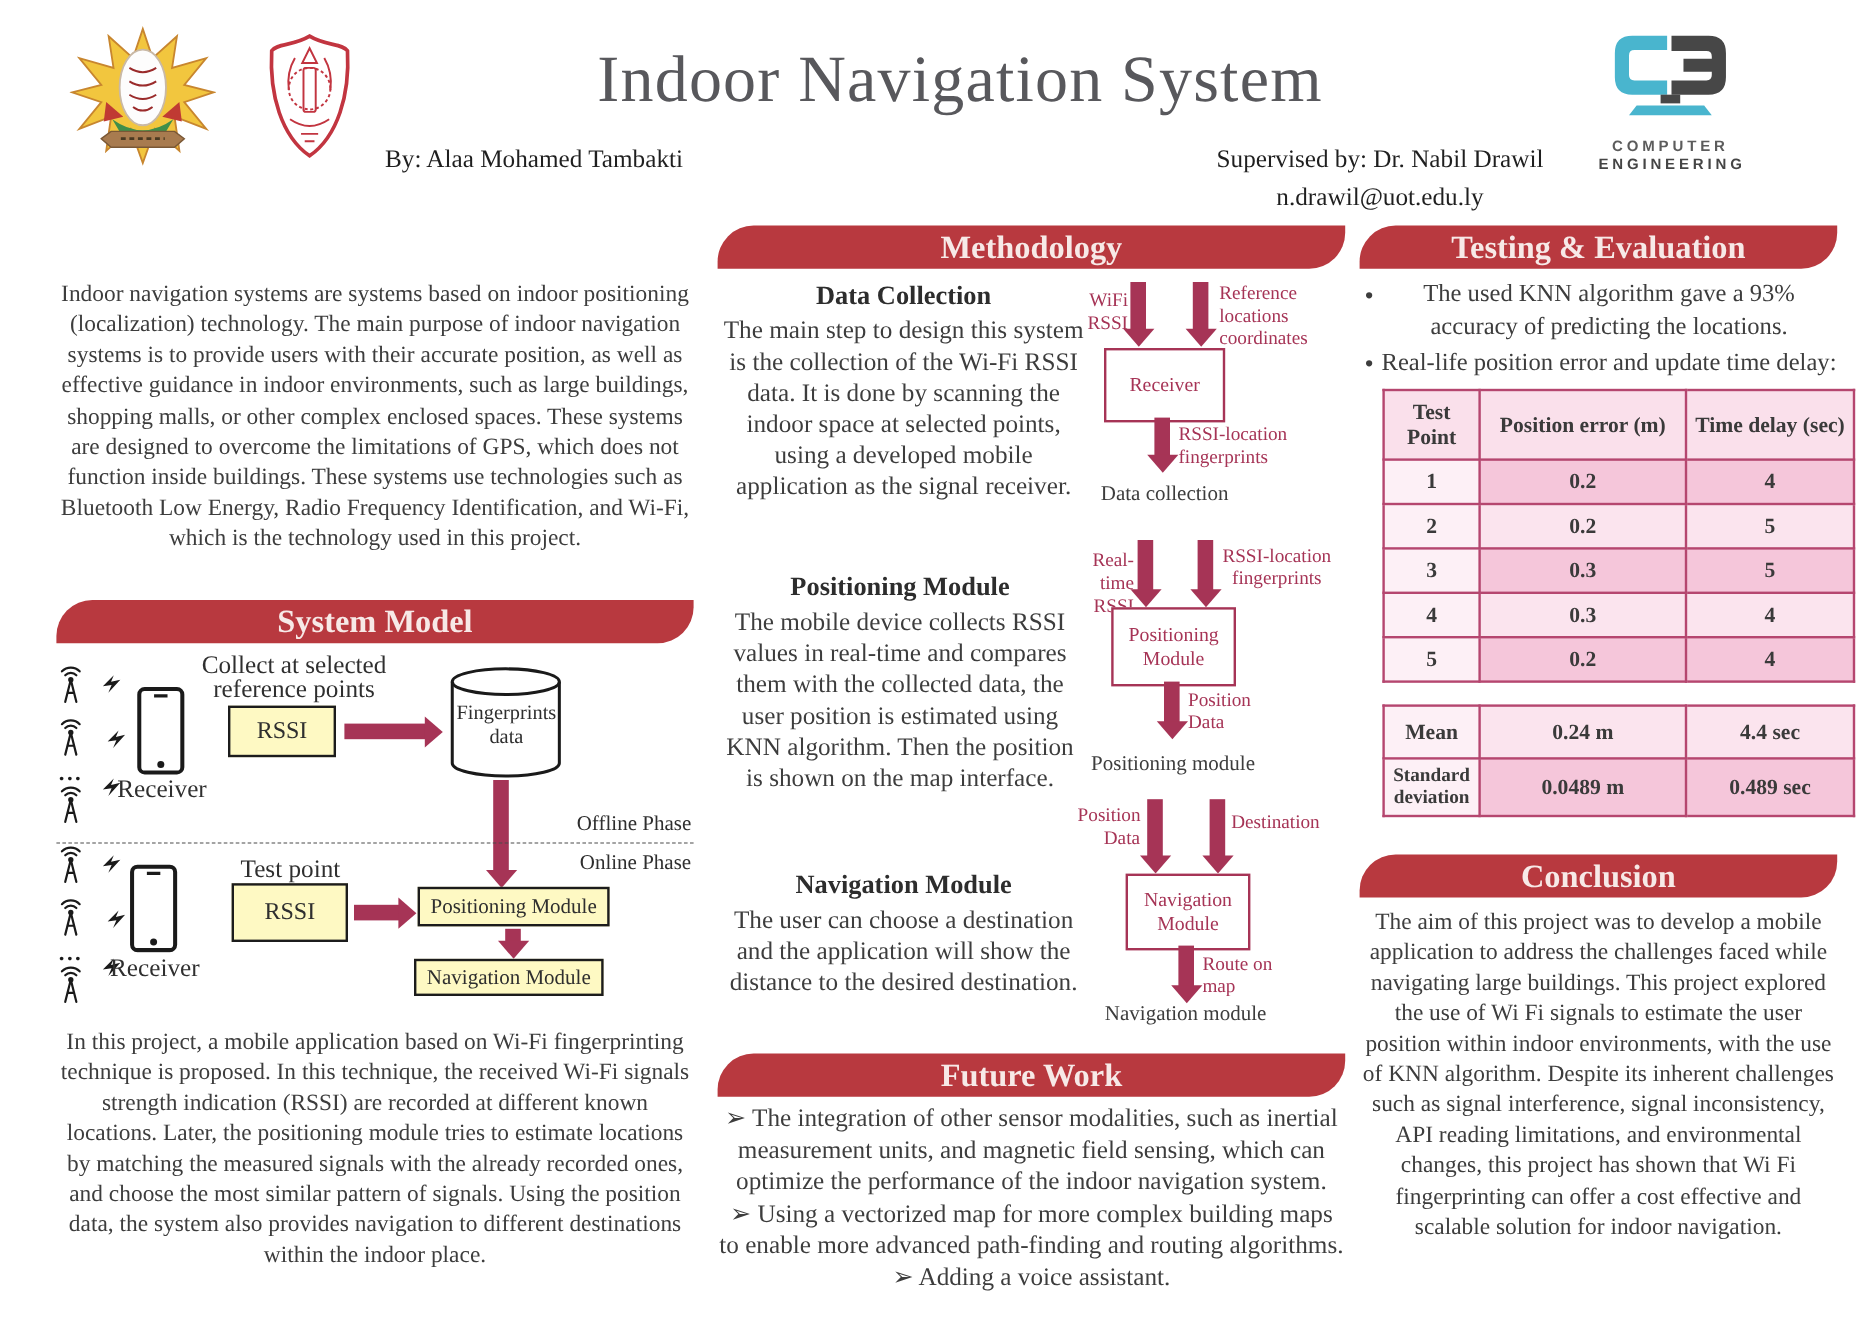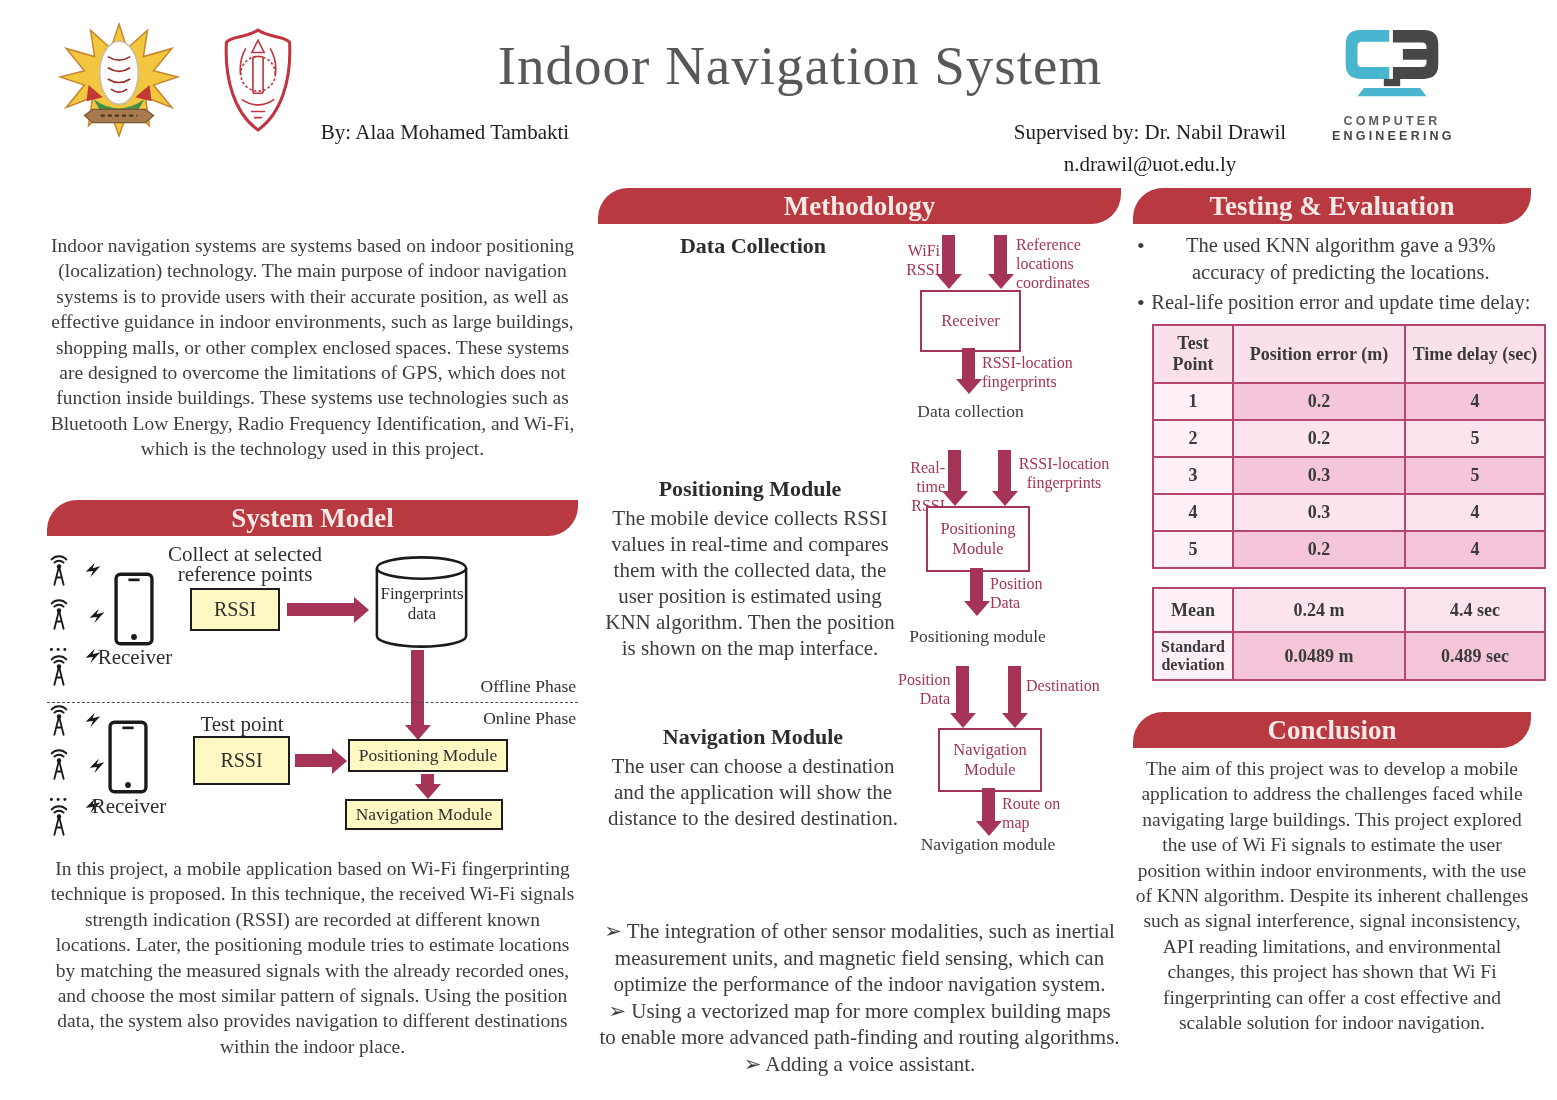--- a/index.html
+++ b/index.html
@@ -239,20 +239,21 @@
     <p class="body-text" style="top:668px">In this project, a mobile application based on Wi-Fi fingerprinting technique is proposed. In this technique, the received Wi-Fi signals strength indication (RSSI) are recorded at different known locations. Later, the positioning module tries to estimate locations by matching the measured signals with the already recorded ones, and choose the most similar pattern of signals. Using the position data, the system also provides navigation to different destinations within the indoor place.</p>
   </div>
 
   <div class="col col-mid">
     <div class="band" style="top:0">
       <span>Methodology</span>
     </div>
 
     <div class="mblock" style="left:5px;top:45px;width:300px">
       <p class="mhead">Data Collection</p>
+      <p class="mbody">The main step to design this system is the collection of the Wi-Fi RSSI data. It is done by scanning the indoor space at selected points, using a developed mobile application as the signal receiver.</p>
     </div>
     <div class="flow" style="left:300px;top:47px;width:230px;height:200px">
       <div class="flowlab" style="left:0;top:6px;width:42px;text-align:right">WiFi RSSI</div>
       <div class="va" style="left:44px;top:0;height:40px"></div>
       <div class="va" style="left:96px;top:0;height:40px"></div>
       <div class="flowlab" style="left:118px;top:0;width:80px;text-align:left">Reference locations coordinates</div>
       <div class="flowbox" style="left:22px;top:55px;width:97px;height:58px">Receiver</div>
       <div class="va" style="left:64px;top:113px;height:32px"></div>
       <div class="flowlab" style="left:84px;top:118px;width:112px">RSSI-location fingerprints</div>
       <div class="flowcap" style="left:0;top:166px;width:145px">Data collection</div>
@@ -281,20 +282,23 @@
       <div class="flowlab" style="left:0;top:4px;width:52px;text-align:right">Position Data</div>
       <div class="va" style="left:58px;top:0;height:48px"></div>
       <div class="va" style="left:110px;top:0;height:48px"></div>
       <div class="flowlab" style="left:128px;top:10px;width:92px">Destination</div>
       <div class="flowbox" style="left:40px;top:62px;width:100px;height:60px">Navigation Module</div>
       <div class="va" style="left:84px;top:122px;height:34px"></div>
       <div class="flowlab" style="left:104px;top:128px;width:70px">Route on map</div>
       <div class="flowcap" style="left:10px;top:168px;width:160px">Navigation module</div>
     </div>
 
+    <div class="band" style="top:690px">
+      <span>Future Work</span>
+    </div>
     <ul class="fw-list" style="top:730px">
       <li><span class="glyph">➢</span> <span>The integration of other sensor modalities, such as inertial measurement units, and magnetic field sensing, which can optimize the performance of the indoor navigation system.</span></li>
       <li><span class="glyph">➢</span> <span>Using a vectorized map for more complex building maps to enable more advanced path-finding and routing algorithms.</span></li>
       <li><span class="glyph">➢</span> <span>Adding a voice assistant.</span></li>
     </ul>
   </div>
 
   <div class="col col-right">
     <div class="band" style="top:0">
       <span>Testing &amp; Evaluation</span>

